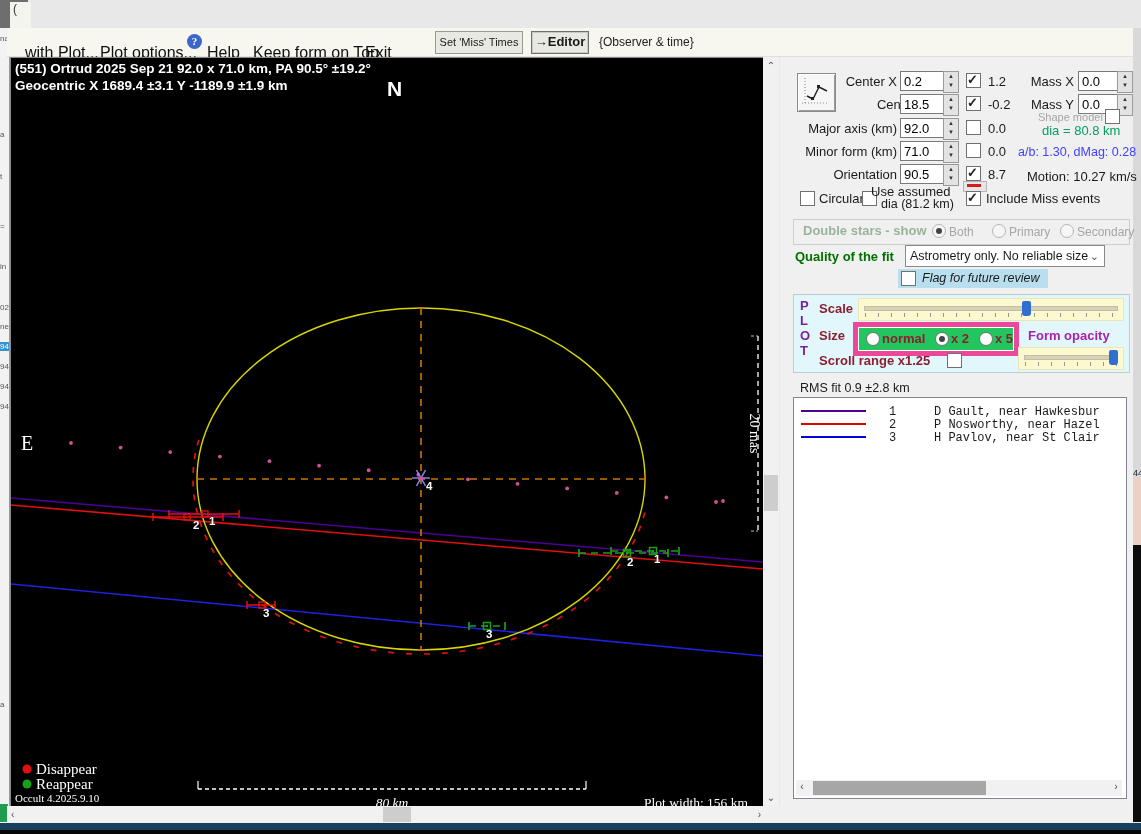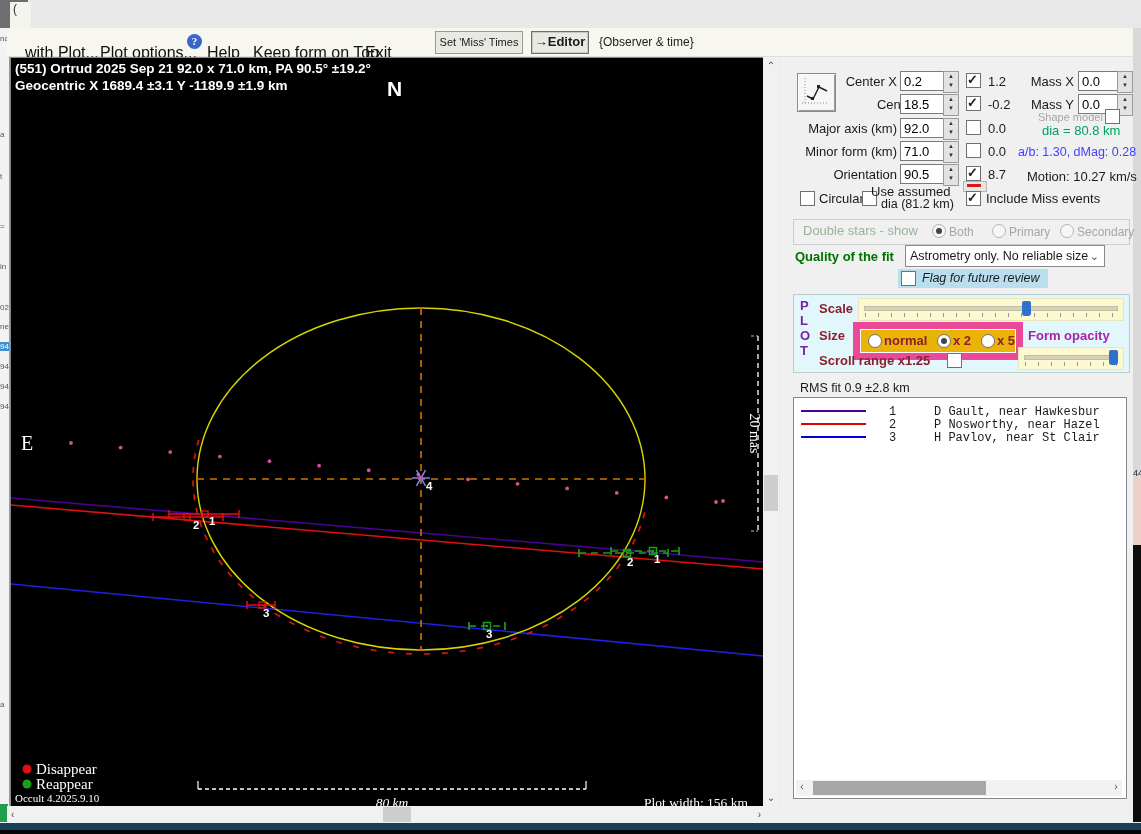--- a/index.html
+++ b/index.html
@@ -72,35 +72,35 @@
   .spin{position:absolute;width:14px;height:20px;background:#e3e3e3;border:1px solid #9a9a9a;font-size:6px;color:#333;
     text-align:center;line-height:9px;}
   .cb{position:absolute;width:13px;height:13px;background:#fff;border:1px solid #707070;}
   .cb.on::after{content:"✓";position:absolute;left:0px;top:-2px;font:bold 13px "Liberation Sans",sans-serif;color:#222;}
   .rd{position:absolute;width:12px;height:12px;background:#fff;border:1px solid #707070;border-radius:50%;}
   .rd.on::after{content:"";position:absolute;left:3px;top:3px;width:6px;height:6px;border-radius:50%;background:#444;}
   .rd.dis{border-color:#b5b5b5;background:#f6f6f6;}
   .graylab{color:#a6a6a6;}
   .teal{color:#00a060;} .bluv{color:#4040ff;}
   #quality-label{font-weight:bold;color:#007000;}
-  #dbl-label{font-weight:normal;color:#9ab39a;}
+  #dbl-label{font-weight:bold;color:#9ab39a;}
   .dd{position:absolute;background:#fff;border:1px solid #8a8a8a;height:20px;line-height:20px;padding-left:4px;font-size:12.5px;}
   .dd .chev{position:absolute;right:5px;top:0;color:#555;font-size:11px;}
   #flagbox{position:absolute;background:#b9dfef;height:19px;}
   #flagbox span{position:absolute;left:24px;top:2px;font-style:italic;font-size:12.5px;}
   #plotbox{position:absolute;background:#e2f7fb;border:1px solid #bccdd2;}
   .plotletter{position:absolute;left:6px;font:bold 13px "Liberation Sans",sans-serif;color:#7b1fa2;}
   .maroon{font-weight:bold;color:#8b1f2f;}
   .purplebold{font-weight:bold;color:#aa22aa;}
   .slider{position:absolute;background:#fcf8cf;border:1px solid #eae5bb;}
   .slider .groove{position:absolute;left:5px;right:5px;top:7px;height:3px;background:#d6d2b8;border:1px solid #c2bea6;}
   .slider .ticks{position:absolute;left:6px;right:6px;bottom:3px;height:4px;
     background:repeating-linear-gradient(90deg,#999 0 1px,transparent 1px 13px);}
   .slider .sthumb{position:absolute;top:2px;width:9px;height:15px;background:#2f6fd0;border-radius:2px 2px 3px 3px;}
-  #size-box{position:absolute;background:#eab308;border:7px solid #ec4899;box-shadow:inset 0 0 0 1px #fff;}
+  #size-box{position:absolute;background:#22c55e;border:5px solid #ec4899;box-shadow:inset 0 0 0 1px #fff;}
   #rms-list{position:absolute;background:#fff;border:1px solid #828790;overflow:hidden;
     font-family:"Liberation Mono","DejaVu Sans Mono",monospace;font-size:12px;}
   .lrow{position:absolute;left:0;width:100%;height:13px;white-space:nowrap;}
   .lsample{position:absolute;left:7px;top:5px;width:65px;height:2px;}
   .lnum{position:absolute;left:95px;top:0;}
   .lname{position:absolute;left:140px;top:0;}
   .dotted{background:none;border-top:2px dotted #f070b0;}
   #list-hscroll{position:absolute;left:2px;bottom:2px;height:16px;background:#f1f1f1;}
   #redline-btn{position:absolute;width:22px;height:9px;background:#e6e6e6;border:1px solid #b5b5b5;}
   #redline-btn i{position:absolute;left:3px;top:2px;width:14px;height:3px;background:#d51b1b;}

